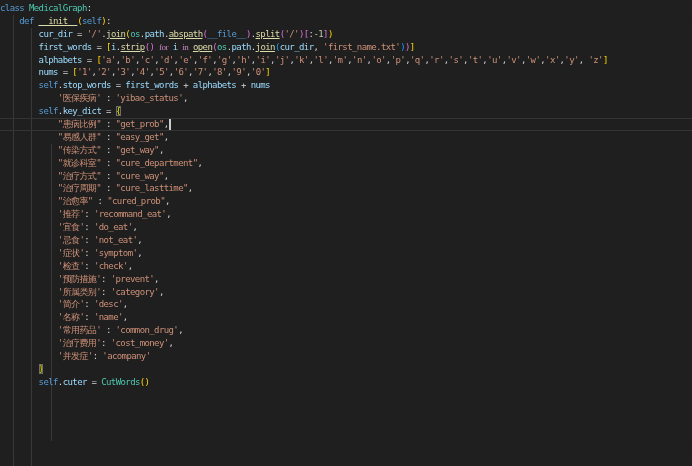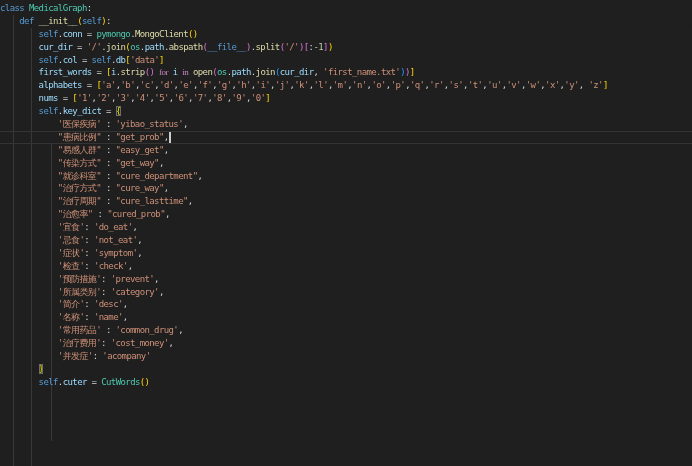--- a/index.html
+++ b/index.html
@@ -9,56 +9,56 @@
     font-size:9px;letter-spacing:-0.6px;line-height:12.9px;
     color:#d4d4d4;cursor:text;border-radius:27px;
   }
   .code{position:absolute;left:0;top:2px;right:0;}
   .line{white-space:pre;height:12.9px;width:692px;position:relative;}
   .line.current{box-shadow:inset 0 1px 0 #343434, inset 0 -1px 0 #343434;}
   .t-pln{color:#d4d4d4;}
   .t-kw{color:#569cd6;}
   .t-ctrl{color:#c586c0;font-family:Liberation Serif, serif;}
   .t-cls{color:#4ec9b0;}
-  .t-fn{color:#dcdcaa;}
+  .t-fn{color:#dcdcaa;text-decoration:underline;}
   .t-var{color:#9cdcfe;}
   .t-str{color:#ce9178;}
   .t-num{color:#b5cea8;}
   .t-b1{color:#ffd700;}
   .t-b2{color:#da70d6;}
   .t-b3{color:#179fff;}
   .t-b1m{color:#ffd700;background:rgba(0,100,0,0.22);outline:1px solid #6e6e6e;outline-offset:-1px;}
   .guide{position:absolute;width:1px;background:#383838;}
   .cursor{display:inline-block;width:1.5px;height:11px;background:#cccccc;vertical-align:middle;margin-left:0.5px;}
 </style>
 </head>
 <body>
 
 <div class="editor">
   <div class="guide" style="left:13px;top:15px;height:451px;"></div>
   <div class="guide" style="left:31px;top:28px;height:438px;"></div>
   <div class="guide" style="left:51px;top:144px;height:297px;"></div>
   <div class="code" id="code">
       <div class="line"><span class="t-kw">class</span><span class="t-pln"> </span><span class="t-cls">MedicalGraph</span><span class="t-pln">:</span></div>
       <div class="line"><span class="t-pln">    </span><span class="t-kw">def</span><span class="t-pln"> </span><span class="t-fn">__init__</span><span class="t-b1">(</span><span class="t-kw">self</span><span class="t-b1">)</span><span class="t-pln">:</span></div>
-      <div class="line"><span class="t-pln">        </span><span class="t-kw">self</span><span class="t-pln">.</span><span class="t-var">conn</span><span class="t-pln"> = </span><span class="t-cls">pymongo</span><span class="t-pln">.</span><span class="t-fn">MongoClient</span><span class="t-b1">()</span></div>
       <div class="line"><span class="t-pln">        </span><span class="t-var">cur_dir</span><span class="t-pln"> = </span><span class="t-str">'/'</span><span class="t-pln">.</span><span class="t-fn">join</span><span class="t-b1">(</span><span class="t-cls">os</span><span class="t-pln">.</span><span class="t-var">path</span><span class="t-pln">.</span><span class="t-fn">abspath</span><span class="t-b2">(</span><span class="t-kw">__file__</span><span class="t-b2">)</span><span class="t-pln">.</span><span class="t-fn">split</span><span class="t-b2">(</span><span class="t-str">'/'</span><span class="t-b2">)</span><span class="t-b2">[</span><span class="t-pln">:</span><span class="t-num">-1</span><span class="t-b2">]</span><span class="t-b1">)</span></div>
-      <div class="line"><span class="t-pln">        </span><span class="t-kw">self</span><span class="t-pln">.</span><span class="t-var">col</span><span class="t-pln"> = </span><span class="t-kw">self</span><span class="t-pln">.</span><span class="t-var">db</span><span class="t-b1">[</span><span class="t-str">'data'</span><span class="t-b1">]</span></div>
       <div class="line"><span class="t-pln">        </span><span class="t-var">first_words</span><span class="t-pln"> = </span><span class="t-b1">[</span><span class="t-var">i</span><span class="t-pln">.</span><span class="t-fn">strip</span><span class="t-b2">()</span><span class="t-pln"> </span><span class="t-ctrl">for</span><span class="t-pln"> </span><span class="t-var">i</span><span class="t-pln"> </span><span class="t-ctrl">in</span><span class="t-pln"> </span><span class="t-fn">open</span><span class="t-b2">(</span><span class="t-cls">os</span><span class="t-pln">.</span><span class="t-var">path</span><span class="t-pln">.</span><span class="t-fn">join</span><span class="t-b3">(</span><span class="t-var">cur_dir</span><span class="t-pln">, </span><span class="t-str">'first_name.txt'</span><span class="t-b3">)</span><span class="t-b2">)</span><span class="t-b1">]</span></div>
       <div class="line"><span class="t-pln">        </span><span class="t-var">alphabets</span><span class="t-pln"> = </span><span class="t-b1">[</span><span class="t-str">'a'</span><span class="t-pln">,</span><span class="t-str">'b'</span><span class="t-pln">,</span><span class="t-str">'c'</span><span class="t-pln">,</span><span class="t-str">'d'</span><span class="t-pln">,</span><span class="t-str">'e'</span><span class="t-pln">,</span><span class="t-str">'f'</span><span class="t-pln">,</span><span class="t-str">'g'</span><span class="t-pln">,</span><span class="t-str">'h'</span><span class="t-pln">,</span><span class="t-str">'i'</span><span class="t-pln">,</span><span class="t-str">'j'</span><span class="t-pln">,</span><span class="t-str">'k'</span><span class="t-pln">,</span><span class="t-str">'l'</span><span class="t-pln">,</span><span class="t-str">'m'</span><span class="t-pln">,</span><span class="t-str">'n'</span><span class="t-pln">,</span><span class="t-str">'o'</span><span class="t-pln">,</span><span class="t-str">'p'</span><span class="t-pln">,</span><span class="t-str">'q'</span><span class="t-pln">,</span><span class="t-str">'r'</span><span class="t-pln">,</span><span class="t-str">'s'</span><span class="t-pln">,</span><span class="t-str">'t'</span><span class="t-pln">,</span><span class="t-str">'u'</span><span class="t-pln">,</span><span class="t-str">'v'</span><span class="t-pln">,</span><span class="t-str">'w'</span><span class="t-pln">,</span><span class="t-str">'x'</span><span class="t-pln">,</span><span class="t-str">'y'</span><span class="t-pln">, </span><span class="t-str">'z'</span><span class="t-b1">]</span></div>
       <div class="line"><span class="t-pln">        </span><span class="t-var">nums</span><span class="t-pln"> = </span><span class="t-b1">[</span><span class="t-str">'1'</span><span class="t-pln">,</span><span class="t-str">'2'</span><span class="t-pln">,</span><span class="t-str">'3'</span><span class="t-pln">,</span><span class="t-str">'4'</span><span class="t-pln">,</span><span class="t-str">'5'</span><span class="t-pln">,</span><span class="t-str">'6'</span><span class="t-pln">,</span><span class="t-str">'7'</span><span class="t-pln">,</span><span class="t-str">'8'</span><span class="t-pln">,</span><span class="t-str">'9'</span><span class="t-pln">,</span><span class="t-str">'0'</span><span class="t-b1">]</span></div>
+      <div class="line"><span class="t-pln">        </span><span class="t-kw">self</span><span class="t-pln">.</span><span class="t-var">stop_words</span><span class="t-pln"> = </span><span class="t-var">first_words</span><span class="t-pln"> + </span><span class="t-var">alphabets</span><span class="t-pln"> + </span><span class="t-var">nums</span></div>
+      <div class="line"><span class="t-pln">            </span><span class="t-str">'医保疾病'</span><span class="t-pln"> : </span><span class="t-str">'yibao_status'</span><span class="t-pln">,</span></div>
       <div class="line"><span class="t-pln">        </span><span class="t-kw">self</span><span class="t-pln">.</span><span class="t-var">key_dict</span><span class="t-pln"> = </span><span class="t-b1m">{</span></div>
-      <div class="line"><span class="t-pln">            </span><span class="t-str">'医保疾病'</span><span class="t-pln"> : </span><span class="t-str">'yibao_status'</span><span class="t-pln">,</span></div>
       <div class="line current"><span class="t-pln">            </span><span class="t-str">"患病比例"</span><span class="t-pln"> : </span><span class="t-str">"get_prob"</span><span class="t-pln">,</span><span class="cursor"></span></div>
       <div class="line"><span class="t-pln">            </span><span class="t-str">"易感人群"</span><span class="t-pln"> : </span><span class="t-str">"easy_get"</span><span class="t-pln">,</span></div>
       <div class="line"><span class="t-pln">            </span><span class="t-str">"传染方式"</span><span class="t-pln"> : </span><span class="t-str">"get_way"</span><span class="t-pln">,</span></div>
       <div class="line"><span class="t-pln">            </span><span class="t-str">"就诊科室"</span><span class="t-pln"> : </span><span class="t-str">"cure_department"</span><span class="t-pln">,</span></div>
       <div class="line"><span class="t-pln">            </span><span class="t-str">"治疗方式"</span><span class="t-pln"> : </span><span class="t-str">"cure_way"</span><span class="t-pln">,</span></div>
       <div class="line"><span class="t-pln">            </span><span class="t-str">"治疗周期"</span><span class="t-pln"> : </span><span class="t-str">"cure_lasttime"</span><span class="t-pln">,</span></div>
       <div class="line"><span class="t-pln">            </span><span class="t-str">"治愈率"</span><span class="t-pln"> : </span><span class="t-str">"cured_prob"</span><span class="t-pln">,</span></div>
+      <div class="line"><span class="t-pln">            </span><span class="t-str">'推荐'</span><span class="t-pln">: </span><span class="t-str">'recommand_eat'</span><span class="t-pln">,</span></div>
       <div class="line"><span class="t-pln">            </span><span class="t-str">'宜食'</span><span class="t-pln">: </span><span class="t-str">'do_eat'</span><span class="t-pln">,</span></div>
       <div class="line"><span class="t-pln">            </span><span class="t-str">'忌食'</span><span class="t-pln">: </span><span class="t-str">'not_eat'</span><span class="t-pln">,</span></div>
       <div class="line"><span class="t-pln">            </span><span class="t-str">'症状'</span><span class="t-pln">: </span><span class="t-str">'symptom'</span><span class="t-pln">,</span></div>
       <div class="line"><span class="t-pln">            </span><span class="t-str">'检查'</span><span class="t-pln">: </span><span class="t-str">'check'</span><span class="t-pln">,</span></div>
       <div class="line"><span class="t-pln">            </span><span class="t-str">'预防措施'</span><span class="t-pln">: </span><span class="t-str">'prevent'</span><span class="t-pln">,</span></div>
       <div class="line"><span class="t-pln">            </span><span class="t-str">'所属类别'</span><span class="t-pln">: </span><span class="t-str">'category'</span><span class="t-pln">,</span></div>
       <div class="line"><span class="t-pln">            </span><span class="t-str">'简介'</span><span class="t-pln">: </span><span class="t-str">'desc'</span><span class="t-pln">,</span></div>
       <div class="line"><span class="t-pln">            </span><span class="t-str">'名称'</span><span class="t-pln">: </span><span class="t-str">'name'</span><span class="t-pln">,</span></div>
       <div class="line"><span class="t-pln">            </span><span class="t-str">'常用药品'</span><span class="t-pln"> : </span><span class="t-str">'common_drug'</span><span class="t-pln">,</span></div>
       <div class="line"><span class="t-pln">            </span><span class="t-str">'治疗费用'</span><span class="t-pln">: </span><span class="t-str">'cost_money'</span><span class="t-pln">,</span></div>

